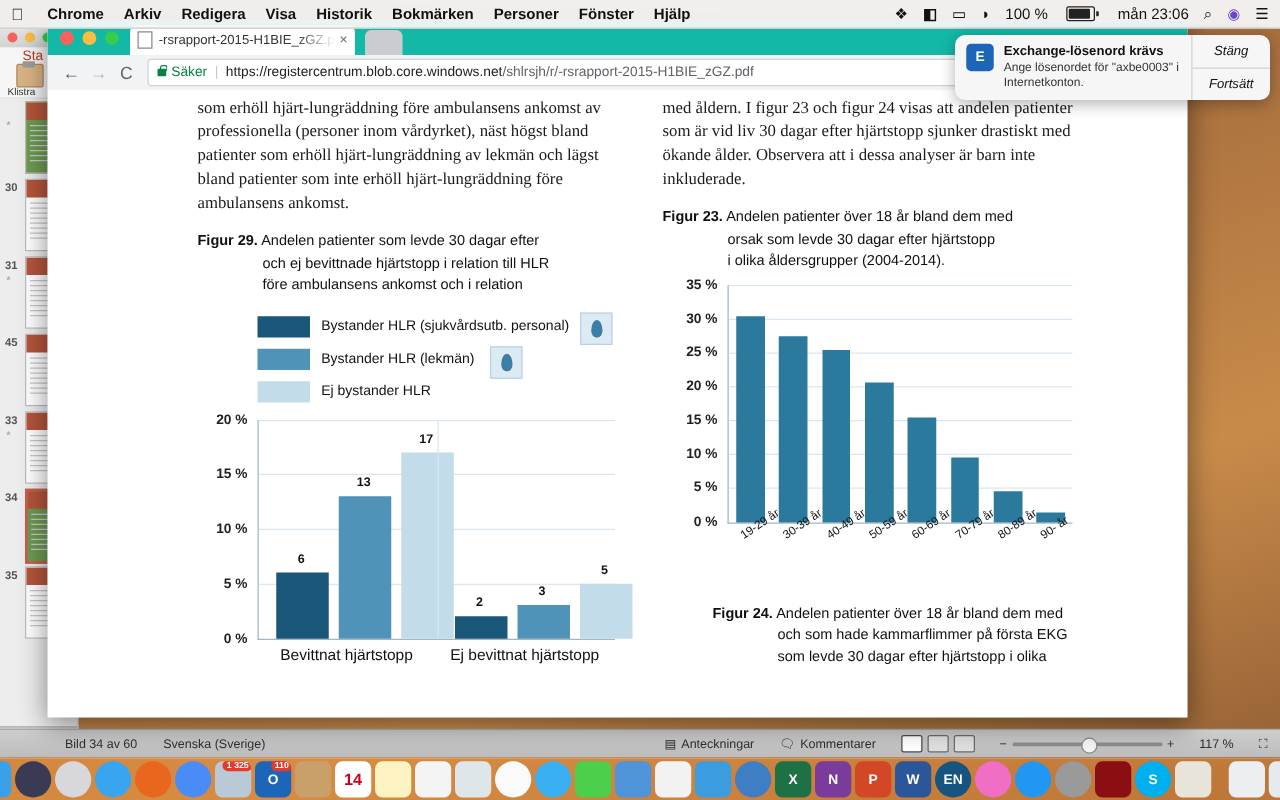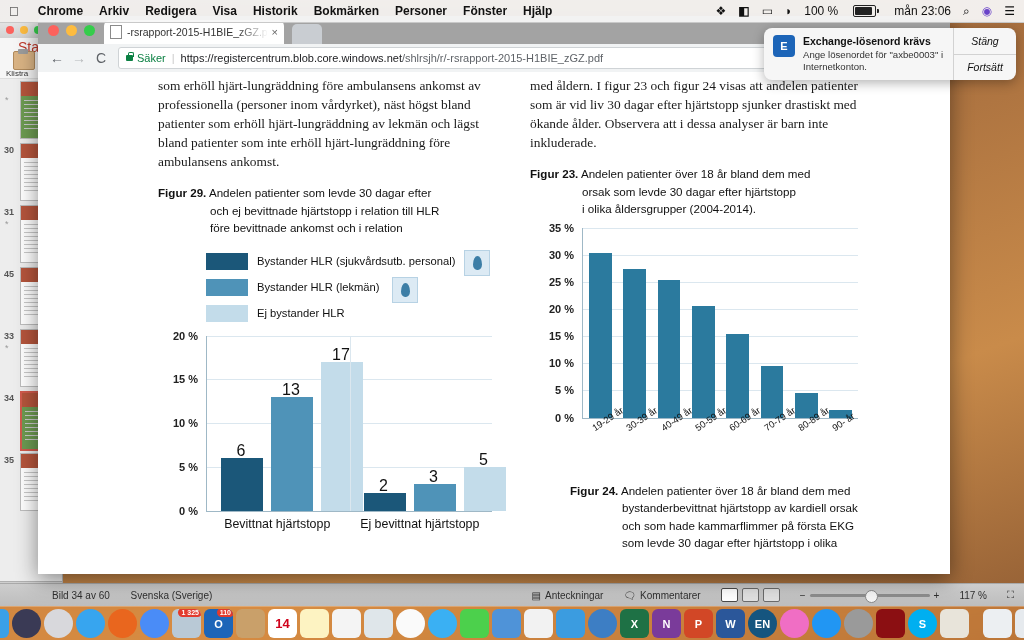--- a/index.html
+++ b/index.html
@@ -40,21 +40,21 @@
 
   
   .ppt-window {
     position:absolute; left:0; top:22px; width:62px; height:578px;
     background:#f2f2f2; border-right:1px solid #b9b9b9; z-index:10;
     overflow:hidden;
   }
   .ppt-titlebar{height:16px;background:linear-gradient(#e4e4e4,#d2d2d2);position:relative;}
   .ppt-dot{position:absolute;top:4px;width:8px;height:8px;border-radius:50%;}
   .ppt-ribbon{height:40px;background:#f6f6f6;border-bottom:1px solid #ddd;position:relative;}
-  .ppt-tab{position:absolute;left:18px;top:1px;font-size:14px;color:#c0392b;}
+  .ppt-tab{position:absolute;left:18px;top:1px;font-size:11px;color:#c0392b;}
   .ppt-paste{position:absolute;left:13px;top:13px;width:20px;height:17px;background:#d9b384;border:1px solid #b08a5c;border-radius:2px;}
   .ppt-paste:before{content:"";position:absolute;left:4px;top:-3px;width:10px;height:5px;background:#9c9c9c;border-radius:1px;}
   .ppt-paste-label{position:absolute;left:6px;top:31px;font-size:8px;color:#333;}
   .slide-list{position:absolute;left:0;top:57px;bottom:18px;width:62px;overflow:hidden;background:#ededed;}
   .slide-row{position:relative;height:62px;}
   .slide-num{position:absolute;left:4px;top:4px;font-size:9px;color:#555;font-weight:bold;}
   .slide-star{position:absolute;left:5px;top:16px;font-size:9px;color:#999;}
   .slide-thumb{
     position:absolute;left:20px;top:2px;width:32px;height:56px;
     background:#fff;border:1px solid #bdbdbd;overflow:hidden;
@@ -84,21 +84,21 @@
   .zoom-slider{width:120px;height:3px;background:#8d8d8d;border-radius:2px;position:relative;display:inline-block;}
   .zoom-knob{position:absolute;left:55px;top:-4px;width:11px;height:11px;border-radius:50%;background:#f5f5f5;border:1px solid #888;}
 
   
   .chrome-win{
     position:absolute;left:38px;top:16px;width:912px;height:558px;
     background:#dee1e6;border-radius:6px 6px 0 0;
     box-shadow:0 5px 22px rgba(0,0,0,.45);
     z-index:40;overflow:hidden;
   }
-  .chrome-tabstrip{height:28px;position:relative;background:#a3a3a3;}
+  .chrome-tabstrip{height:28px;position:relative;background:#14b8a6;}
   .traffic{position:absolute;top:9px;width:11px;height:11px;border-radius:50%;}
   .t-red{left:10px;background:#fc625d;}
   .t-yel{left:28px;background:#fdbc40;}
   .t-grn{left:46px;background:#35cd4b;}
   .tab{
     position:absolute;left:66px;top:4px;width:180px;height:24px;
     background:#fff;border-radius:6px 6px 0 0;display:flex;align-items:center;
     padding:0 6px;box-sizing:border-box;
   }
   .tab .favicon{width:10px;height:12px;border:1px solid #8a8a8a;background:#fff;margin-right:5px;flex:none;}
@@ -147,21 +147,21 @@
     display:flex;align-items:center;justify-content:center;
   }
   .ghost .shape{width:9px;height:14px;background:#3d7ea6;border-radius:50% 50% 45% 45%/60% 60% 40% 40%;}
 
   
   .chart{position:relative;}
   .y-label{position:absolute;right:0;transform:translateY(-50%);font-size:11px;color:#222;font-weight:bold;white-space:nowrap;}
   .plot{position:absolute;background:#fff;border-left:1px solid #9fb8c6;border-bottom:1px solid #9fb8c6;}
   .gridline{position:absolute;left:0;right:0;height:1px;background:#dbe7ef;}
   .bar{position:absolute;bottom:0;}
-  .bar-val{position:absolute;transform:translateX(-50%);font-size:16px;font-weight:normal;color:#111;white-space:nowrap;}
+  .bar-val{position:absolute;transform:translateX(-50%);font-size:10px;font-weight:bold;color:#111;white-space:nowrap;}
   .x-group-label{position:absolute;font-size:12.4px;color:#111;transform:translateX(-50%);white-space:nowrap;}
   .x-tick-rot{position:absolute;font-size:9.4px;color:#111;transform-origin:left top;transform:rotate(-34deg);white-space:nowrap;}
   .divider-v{position:absolute;top:0;bottom:0;width:1px;background:#dbe7ef;}
 
   
   .notif{
     position:absolute;right:8px;top:28px;width:252px;height:52px;
     background:#f6f6f6;border-radius:8px;box-shadow:0 3px 12px rgba(0,0,0,.3);
     display:flex;z-index:200;overflow:hidden;
   }
@@ -401,21 +401,21 @@
 
       <div class="pdf-col pdf-left">
         <div class="body-serif" style="margin-top:-4px;">
           <span class="clipped">&nbsp;</span>
           <span>som erhöll hjärt-lungräddning före ambulansens ankomst av professionella (personer inom vårdyrket), näst högst bland patienter som erhöll hjärt-lungräddning av lekmän och lägst bland patienter som inte erhöll hjärt-lungräddning före ambulansens ankomst.</span>
         </div>
         <div class="fig-cap">
           <span class="fignum">Figur 29.</span>
           <span>Andelen patienter som levde 30 dagar efter</span>
           <span class="ind">och ej bevittnade hjärtstopp i relation till HLR</span>
-          <span class="ind">före bevittnade ankomst och i relation</span>
+          <span class="ind">före ambulansens ankomst och i relation</span>
         </div>
 
         <div class="legend" id="legend-22">
             <div class="legend-row">
               <span class="swatch" style="background: rgb(27, 87, 121);"></span>
               <span class="legend-label">Bystander HLR (sjukvårdsutb. personal)</span>
               <span class="ghost" style="left: 258px; top: -1px;">
                 <span class="shape"></span>
               </span>
             </div>
@@ -506,21 +506,20 @@
             <div class="x-tick-rot" style="left: 162.969px; top: 200px;">50-59 år</div>
             <div class="x-tick-rot" style="left: 197.344px; top: 200px;">60-69 år</div>
             <div class="x-tick-rot" style="left: 231.719px; top: 200px;">70-79 år</div>
             <div class="x-tick-rot" style="left: 266.094px; top: 200px;">80-89 år</div>
             <div class="x-tick-rot" style="left: 300.469px; top: 200px;">90- år</div>
           </div>
 
         <div class="fig-cap" style="margin-top:8px;margin-left:40px;">
           <span class="fignum">Figur 24.</span>
           <span>Andelen patienter över 18 år bland dem med</span>
-          <span class="ind">bystanderbevittnat hjärtstopp av kardiell orsak</span>
           <span class="ind">och som hade kammarflimmer på första EKG</span>
           <span class="ind">som levde 30 dagar efter hjärtstopp i olika</span>
         </div>
       </div>
     </div>
   </div>
 
   <div class="notif">
     <div class="notif-body">
       <div class="notif-icon">E</div>

